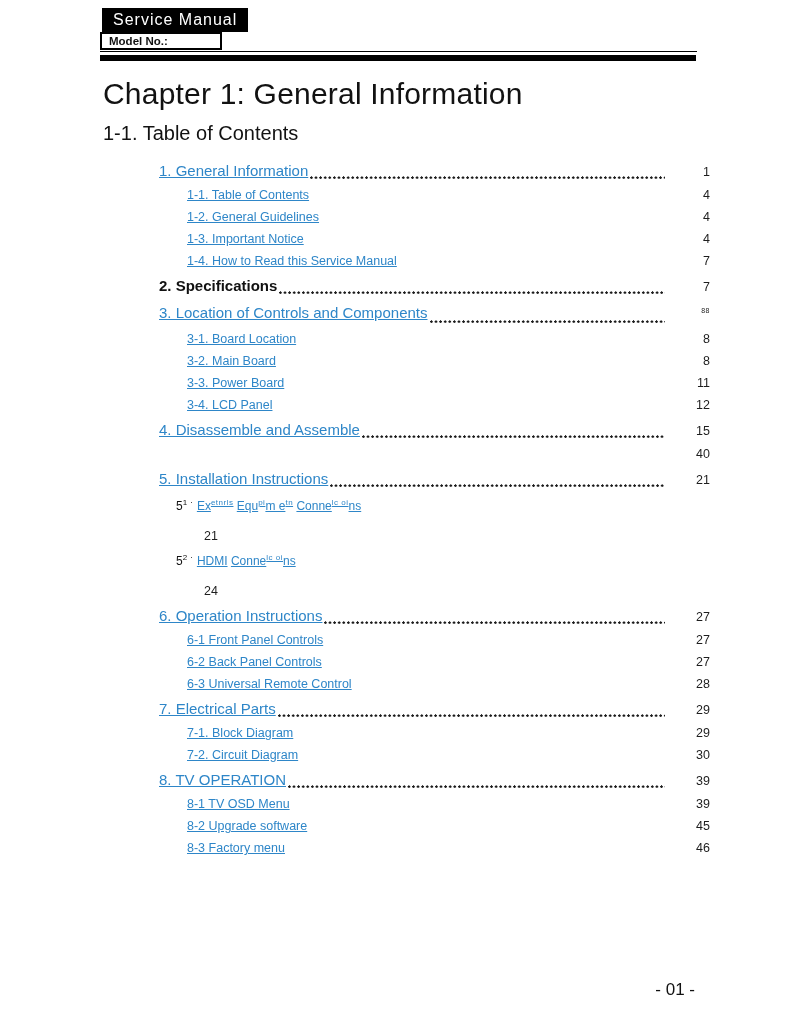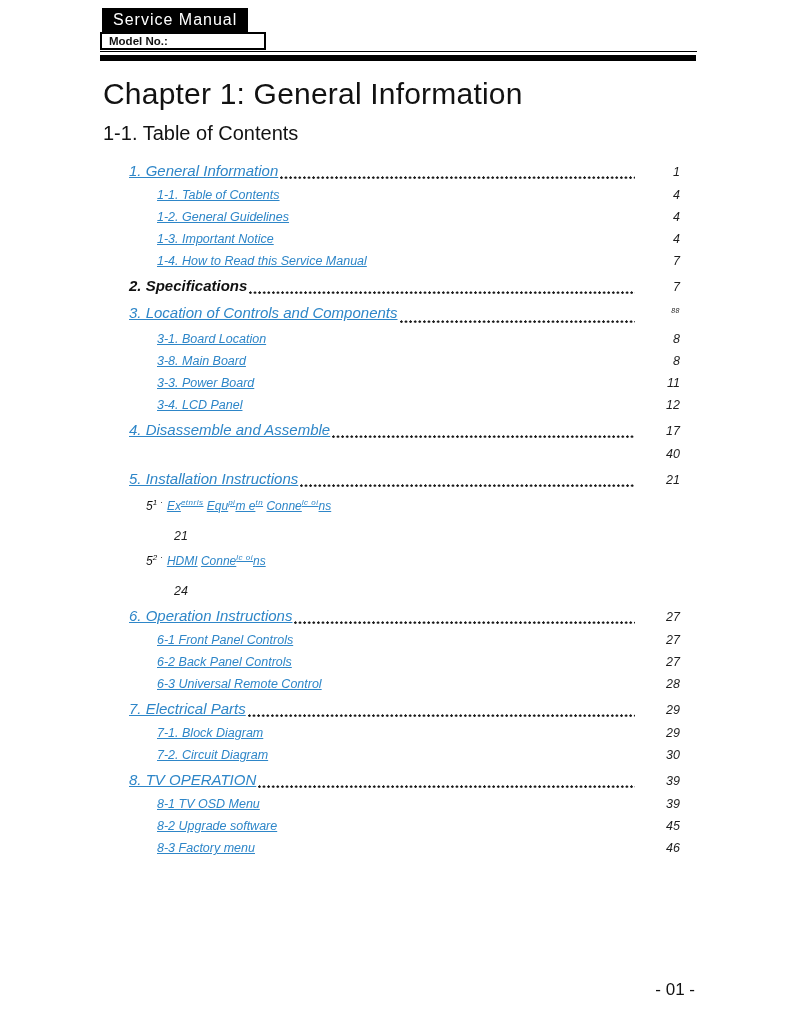--- a/index.html
+++ b/index.html
@@ -41,21 +41,21 @@
     width:146px; height:24px;
     background:var(--banner-bg, #000);
     color:#fff;
     font-size:16px; line-height:24px;
     letter-spacing:1px;
     padding-left:11px;
     box-sizing:border-box;
   }
   .model-box {
     position:absolute; left:100px; top:32px;
-    width:166px; height:18px;
+    width:122px; height:18px;
     background:#fff;
     border:2px solid #000;
     box-sizing:border-box;
     font-size:11.5px; font-weight:bold;
     line-height:14px;
     padding-left:7px;
   }
   .rule-thin  { position:absolute; left:100px; top:50.5px; width:597px; height:1.5px; background:#000; }
   .rule-thick { position:absolute; left:100px; top:54.5px; width:596px; height:6px;   background:#000; }
 
@@ -65,21 +65,21 @@
     margin:0; font-size:30px; font-weight:400; color:#121212;
     letter-spacing:0.2px; white-space:nowrap;
   }
   h2.section {
     position:absolute; left:103px; top:122px;
     margin:0; font-size:20px; font-weight:400; color:#121212;
     white-space:nowrap;
   }
 
   
-  .toc { position:absolute; left:88px; top:157px; width:592px;font-style:italic; }
+  .toc { position:absolute; left:118px; top:157px; width:592px; }
   .toc-row { display:flex; align-items:baseline; }
   .toc-row.lv1 { font-size:15px;   line-height:24px; padding-left:41px; margin-top:2px; }
   .toc-row.lv2 { font-size:12.5px; line-height:22px; padding-left:69px; }
   .toc-row.rich { padding-left:58px; font-size:12px;flex-direction:column; }
 
   .label { white-space:nowrap; }
   .label.link, .seg-link { color:var(--link, #2e86c8); text-decoration:underline; cursor:pointer; }
   .label.bold { font-weight:bold; color:#111; }
   .sup { font-size:8px; vertical-align:super; letter-spacing:0.5px; }
 
@@ -151,38 +151,38 @@
           <span class="label link">3. Location of Controls and Components</span>
           <span class="leader dotted"></span>
           <span class="pagenum tiny">88</span>
         </div>
         <div class="toc-row lv2">
           <span class="label link">3-1. Board Location</span>
           <span class="leader"></span>
           <span class="pagenum">8</span>
         </div>
         <div class="toc-row lv2">
-          <span class="label link">3-8. Main Board</span>
+          <span class="label link">3-2. Main Board</span>
           <span class="leader"></span>
           <span class="pagenum">8</span>
         </div>
         <div class="toc-row lv2">
           <span class="label link">3-3. Power Board</span>
           <span class="leader"></span>
           <span class="pagenum">11</span>
         </div>
         <div class="toc-row lv2">
           <span class="label link">3-4. LCD Panel</span>
           <span class="leader"></span>
           <span class="pagenum">12</span>
         </div>
         <div class="toc-row lv1">
           <span class="label link">4. Disassemble and Assemble</span>
           <span class="leader dotted"></span>
-          <span class="pagenum">17</span>
+          <span class="pagenum">15</span>
         </div>
         <div class="toc-row lv2">
           <span class="label plain"></span>
           <span class="leader"></span>
           <span class="pagenum">40</span>
         </div>
         <div class="toc-row lv1">
           <span class="label link">5. Installation Instructions</span>
           <span class="leader dotted"></span>
           <span class="pagenum">21</span>

